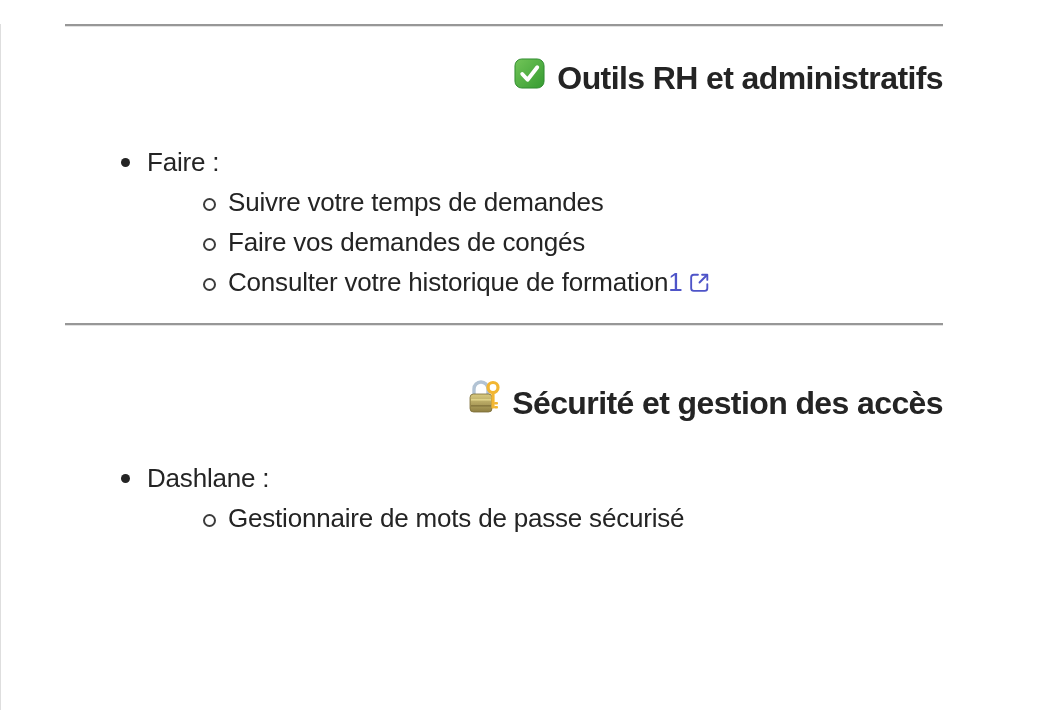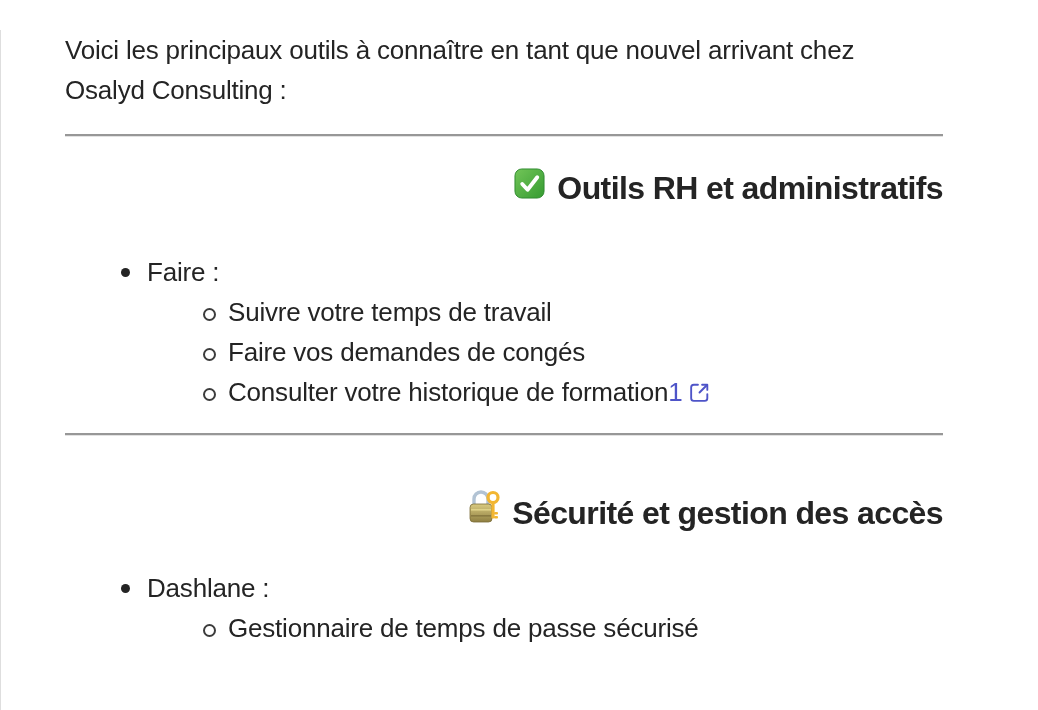--- a/index.html
+++ b/index.html
@@ -63,21 +63,20 @@
   .cite .ext-icon { vertical-align: -4px; margin-left: 5px; }
 </style>
 </head>
 <body>
 
 <div class="page">
   <div class="left-edge"></div>
 
   <div class="content">
 
-    <p class="intro"><span>Voici les principaux outils à connaître en tant que nouvel arrivant chez</span><br><span>Osalyd Consulting :</span></p>
 
     <div class="divider"></div>
 
     <h2 class="section-heading">
       <span class="emoji">
         <svg width="31" height="31" viewBox="0 0 32 32">
           <defs>
             <linearGradient id="gGreen" x1="0" y1="0" x2="1" y2="1">
               <stop offset="0" stop-color="#72c558"></stop>
               <stop offset="1" stop-color="#359b31"></stop>
@@ -87,21 +86,21 @@
           <path d="M8.5 16.5 L14 22.5 L24 9.5" fill="none" stroke="#ffffff" stroke-width="4" stroke-linecap="round" stroke-linejoin="round"></path>
         </svg>
       </span>
       <span>Outils RH et administratifs</span>
     </h2>
 
     <ul class="l1">
       <li>
         <span>Faire :</span><br>
         <ul class="l2">
-          <li><span>Suivre votre temps de travail</span></li>
+          <li><span>Suivre votre temps de demandes</span></li>
           <li><span>Faire vos demandes de congés</span></li>
           <li><span>Consulter votre historique de formation</span><a class="cite"><span>1</span><svg class="ext-icon" width="25" height="25" viewBox="0 0 24 24" fill="none" stroke="#4e54c8" stroke-width="1.8" stroke-linecap="round" stroke-linejoin="round">
               <path d="M19.5 13.5v4a2.5 2.5 0 0 1-2.5 2.5H6.5A2.5 2.5 0 0 1 4 17.5V7a2.5 2.5 0 0 1 2.5-2.5h4"></path>
               <path d="M14.5 4.5h5v5"></path>
               <path d="M19.2 4.8 L12 12"></path>
             </svg></a></li>
         </ul>
       </li>
     </ul>
 
@@ -126,20 +125,20 @@
           <rect x="27" y="27" width="4" height="2.6" rx="1" fill="#f2b632"></rect>
         </svg>
       </span>
       <span>Sécurité et gestion des accès</span>
     </h2>
 
     <ul class="l1 second">
       <li>
         <span>Dashlane :</span>
         <ul class="l2">
-          <li><span>Gestionnaire de temps de passe sécurisé</span></li>
+          <li><span>Gestionnaire de mots de passe sécurisé</span></li>
         </ul>
       </li>
     </ul>
 
   </div>
 
 </div>
 
 </body></html>

